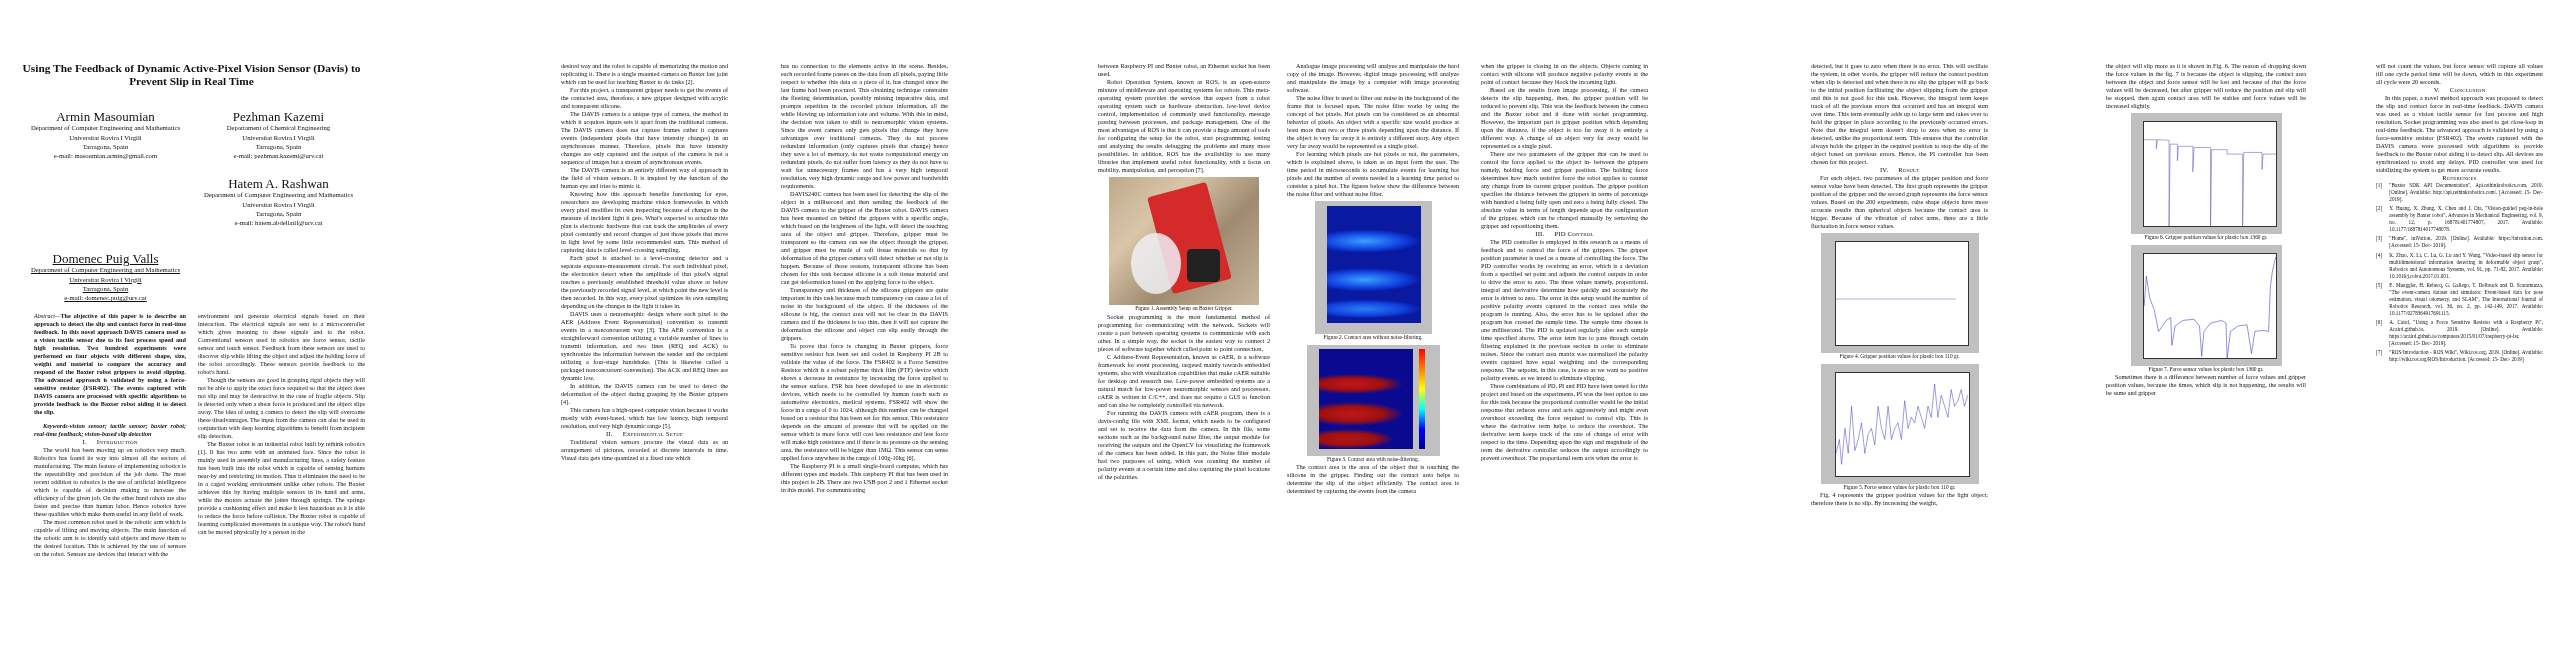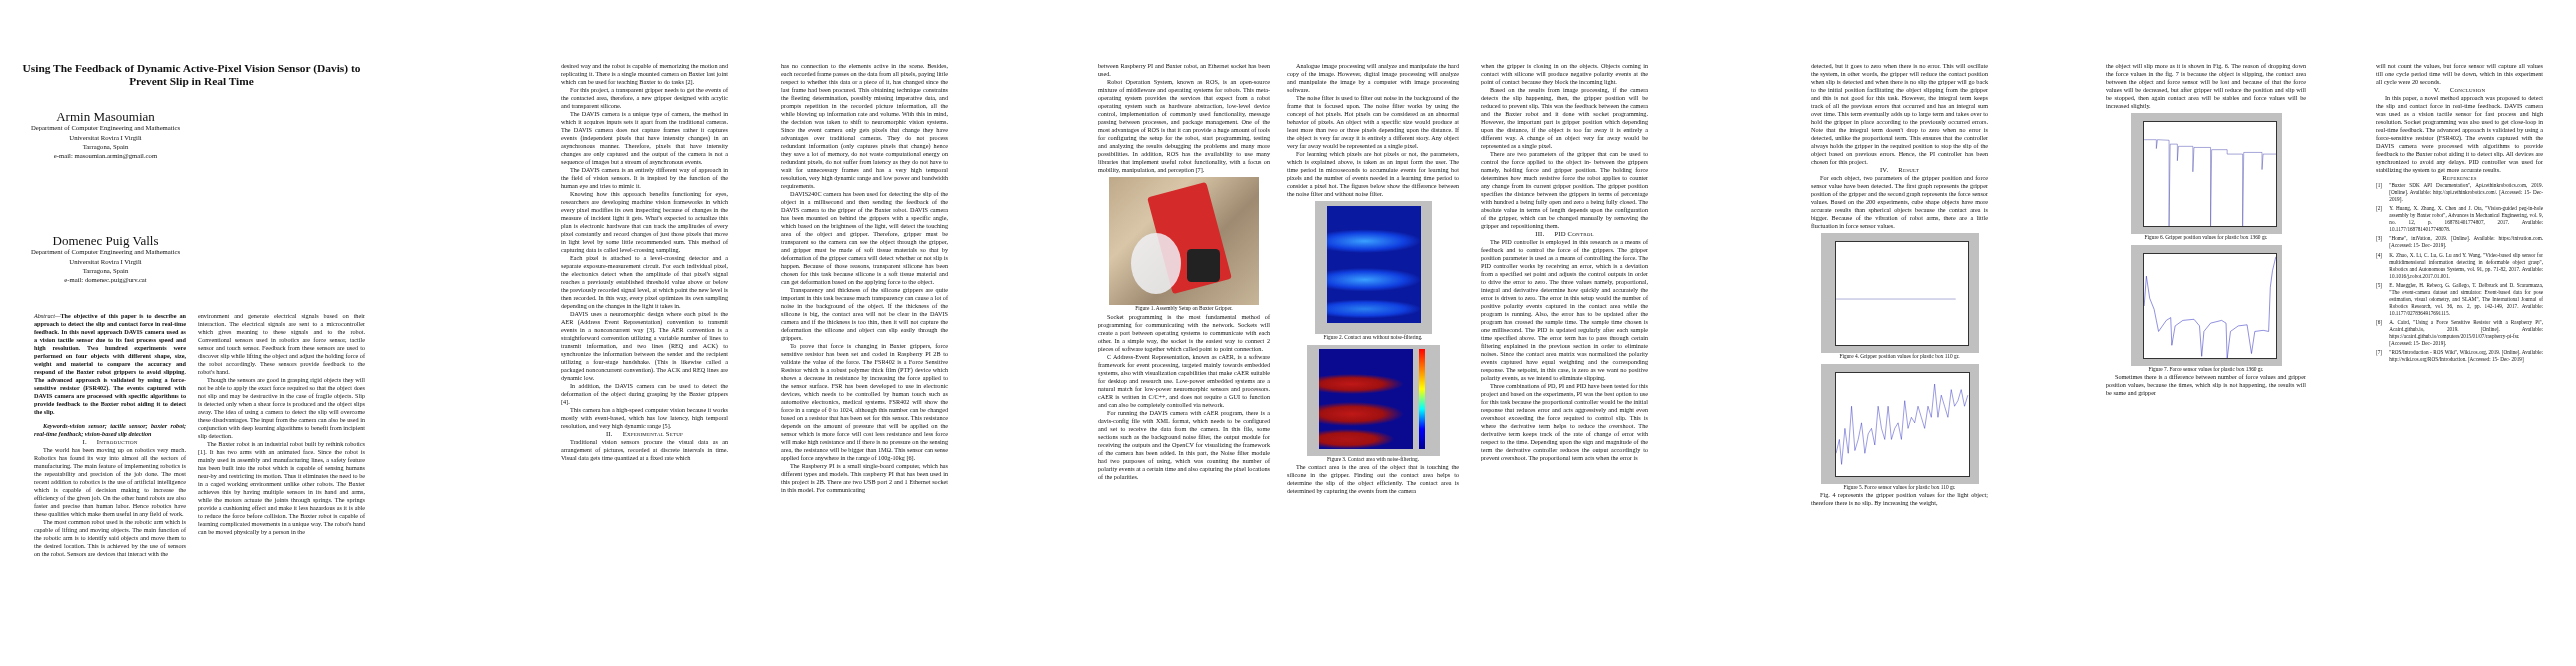--- a/index.html
+++ b/index.html
@@ -35,21 +35,35 @@
 <div class="page p1">
   <div class="title">Using The Feedback of Dynamic Active-Pixel Vision Sensor (Davis) to Prevent Slip in Real Time</div>
 
   <div class="author" style="left:22px;top:111px;">
     <div class="nm">Armin Masoumian</div>
     <div>Department of Computer Engineering and Mathematics</div>
     <div>Universitat Rovira I Virgili</div>
     <div>Tarragona, Spain</div>
     <div>e-mail: masoumian.armin@gmail.com</div>
   </div>
-  <div class="author" style="left:22px;top:235px;">
+  <div class="author" style="left:195px;top:111px;">
+    <div class="nm">Pezhman Kazemi</div>
+    <div>Departament of Chemical Engineering</div>
+    <div>Universitat Rovira I Virgili</div>
+    <div>Tarragona, Spain</div>
+    <div>e-mail: pezhman.kazemi@urv.cat</div>
+  </div>
+  <div class="author" style="left:195px;top:178px;">
+    <div class="nm">Hatem A. Rashwan</div>
+    <div>Department of Computer Engineering and Mathematics</div>
+    <div>Universitat Rovira I Virgili</div>
+    <div>Tarragona, Spain</div>
+    <div>e-mail: hatem.abdellatif@urv.cat</div>
+  </div>
+  <div class="author" style="left:22px;top:253px;text-decoration:underline;">
     <div class="nm">Domenec Puig Valls</div>
     <div>Department of Computer Engineering and Mathematics</div>
     <div>Universitat Rovira I Virgili</div>
     <div>Tarragona, Spain</div>
     <div>e-mail: domenec.puig@urv.cat</div>
   </div>
 
   <div class="col" style="left:34px;top:312px;width:152px;">
     <p class="noind abstract"><i>Abstract—</i><span>The objective of this paper is to describe an approach to detect the slip and contact force in real-time feedback. In this novel approach DAVIS camera used as a vision tactile sensor due to its fast process speed and high resolution. Two hundred experiments were performed on four objects with different shape, size, weight and material to compare the accuracy and respond of the Baxter robot grippers to avoid slipping. The advanced approach is validated by using a force-sensitive resistor (FSR402). The events captured with DAVIS camera are processed with specific algorithms to provide feedback to the Baxter robot aiding it to detect the slip.</span></p>
     <p class="keywords">Keywords-vision sensor; tactile sensor; baxter robot; real-time feedback; vision-based slip detection</p>

